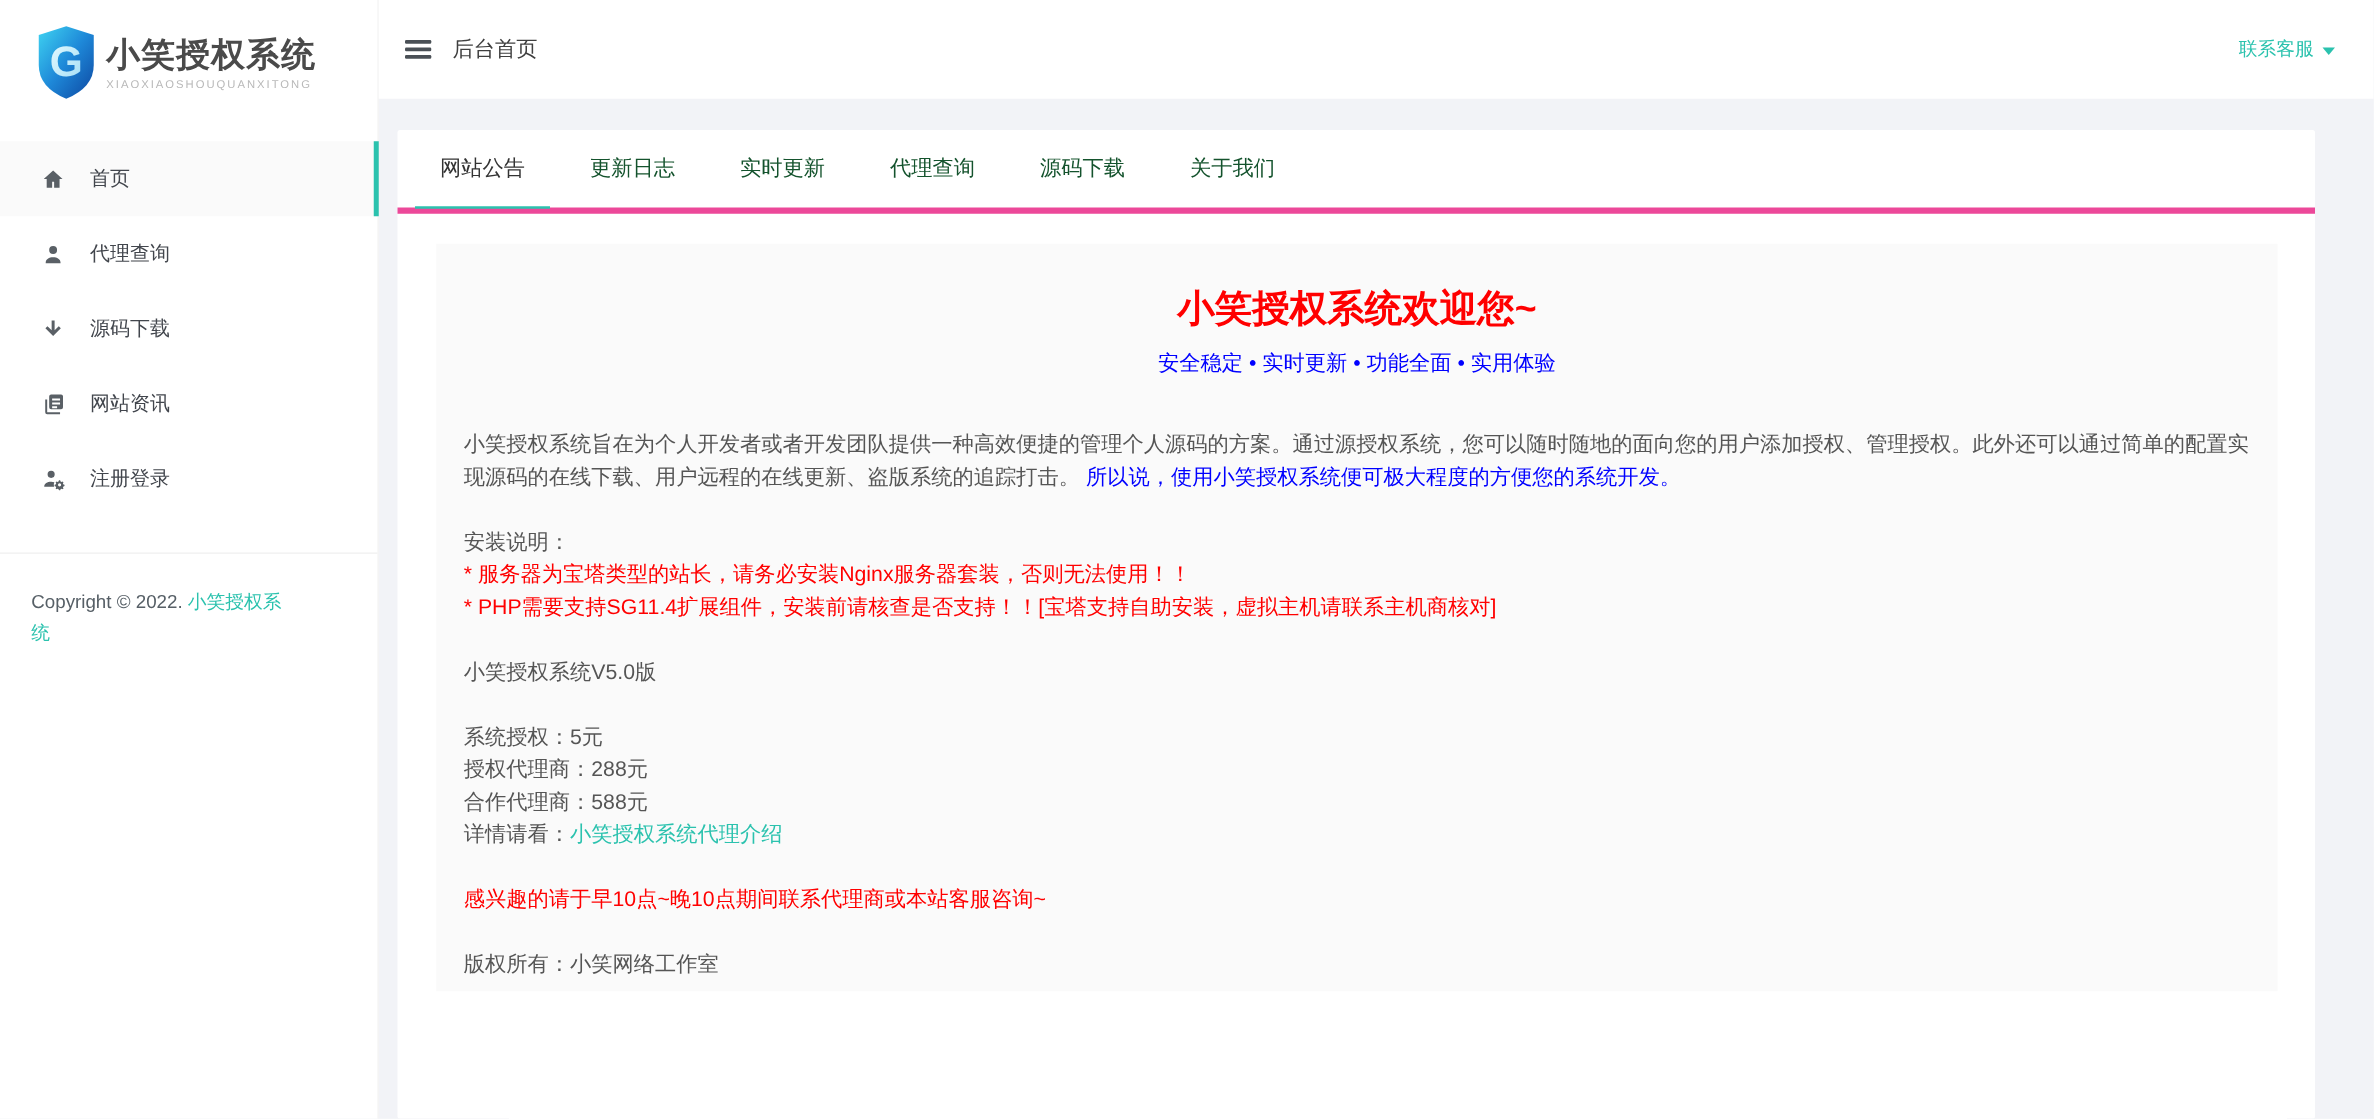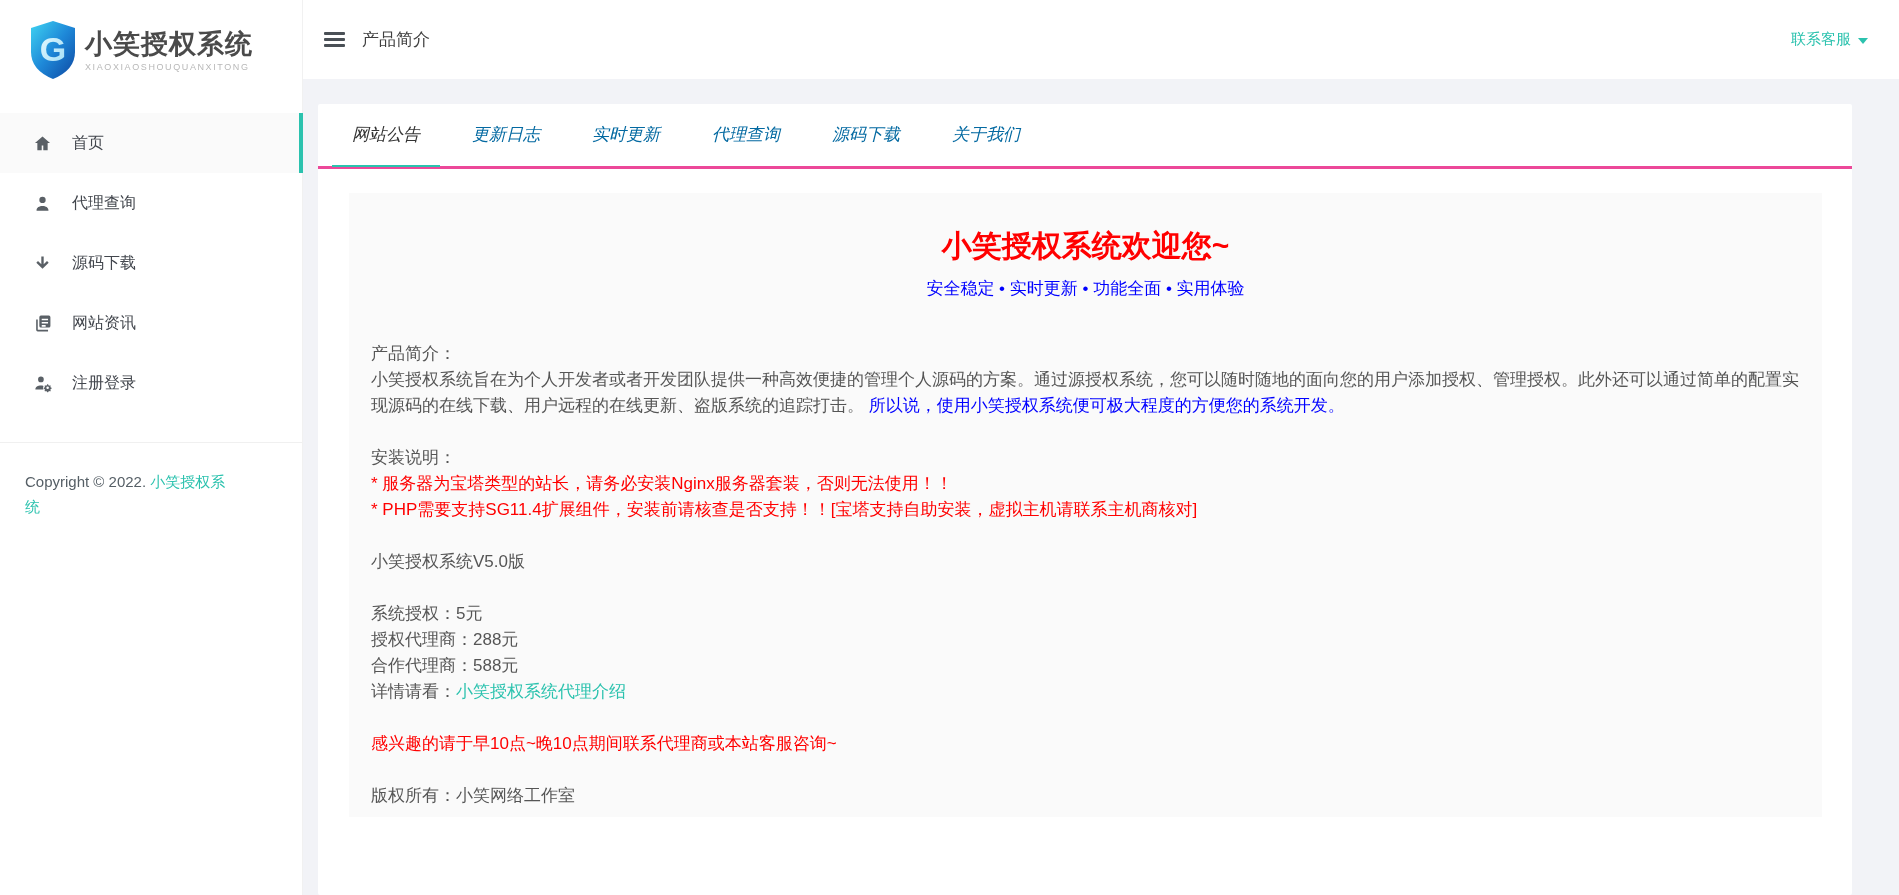--- a/index.html
+++ b/index.html
@@ -48,22 +48,22 @@
   .hamburger { width:21px; height:15px; display:flex; flex-direction:column; justify-content:space-between; cursor:pointer; margin-right:17px; }
   .hamburger span { display:block; height:3px; background:#4a5056; border-radius:1px; }
   .topbar-title { font-size:17px; color:#3f3f3f; }
   .topbar-spacer { flex:1; }
   .contact { display:flex; align-items:center; color:var(--accent); font-size:15px; cursor:pointer; }
   .caret { width:0; height:0; border-left:5px solid transparent; border-right:5px solid transparent; border-top:6px solid var(--accent); margin-left:7px; margin-top:2px; }
 
   .workspace { flex:1; padding:25px 47px 0 15px; overflow:hidden; }
   .card { background:#ffffff; border-radius:2px; min-height:100%; padding-bottom:30px; }
 
-  .tabbar { display:flex; padding:0 14px; border-bottom:3px solid #ec4899;font-style:italic; }
-  .tab { padding:19px 20px 20px; font-size:17px; color:#0369a1; cursor:pointer; position:relative; margin-right:12px; white-space:nowrap; }
+  .tabbar { display:flex; padding:0 14px; border-bottom:5px solid #ec4899; }
+  .tab { padding:19px 20px 20px; font-size:17px; color:#14532d; cursor:pointer; position:relative; margin-right:12px; white-space:nowrap; }
   .tab.active { color:#333333; }
   .tab.active::after { content:""; position:absolute; left:0; right:0; bottom:-1px; height:2px; background:var(--accent); }
 
   .panel { margin:24px 30px 0 31px; background:#fafafa; padding:36px 22px 8px; }
   .panel-title { text-align:center; font-size:30px; color:var(--red); line-height:34px; }
   .panel-subtitle { text-align:center; font-size:17px; color:var(--blue); margin-top:14px; }
   .lines { margin-top:41px; font-size:17px; line-height:26px; color:#555; }
   .line { min-height:26px; }
   .seg-normal { color:#555; }
   .seg-red { color:var(--red); }
@@ -148,21 +148,21 @@
   </aside>
 
   <div class="main">
 
     <header class="topbar">
       <div class="hamburger">
           <span></span>
           <span></span>
           <span></span>
         </div>
-      <div class="topbar-title">产品简介</div>
+      <div class="topbar-title">后台首页</div>
       <div class="topbar-spacer"></div>
       <div class="contact">
         <span>联系客服</span>
         <span class="caret"></span>
       </div>
     </header>
 
     <div class="workspace">
       <div class="card">
 
@@ -172,21 +172,20 @@
           <div class="tab">实时更新</div>
           <div class="tab">代理查询</div>
           <div class="tab">源码下载</div>
           <div class="tab">关于我们</div>
         </div>
 
         <section class="panel">
           <h1 class="panel-title">小笑授权系统欢迎您~</h1>
           <div class="panel-subtitle">安全稳定 • 实时更新 • 功能全面 • 实用体验</div>
           <div class="lines">
-              <div class="line"><span class="seg-normal">产品简介：</span></div>
               <div class="line"><span class="seg-normal">小笑授权系统旨在为个人开发者或者开发团队提供一种高效便捷的管理个人源码的方案。通过源授权系统，您可以随时随地的面向您的用户添加授权、管理授权。此外还可以通过简单的配置实现源码的在线下载、用户远程的在线更新、盗版系统的追踪打击。</span><span class="seg-blue"> 所以说，使用小笑授权系统便可极大程度的方便您的系统开发。</span></div>
               <div class="line">&nbsp;</div>
               <div class="line"><span class="seg-normal">安装说明：</span></div>
               <div class="line"><span class="seg-red">* 服务器为宝塔类型的站长，请务必安装Nginx服务器套装，否则无法使用！！</span></div>
               <div class="line"><span class="seg-red">* PHP需要支持SG11.4扩展组件，安装前请核查是否支持！！[宝塔支持自助安装，虚拟主机请联系主机商核对]</span></div>
               <div class="line">&nbsp;</div>
               <div class="line"><span class="seg-normal">小笑授权系统V5.0版</span></div>
               <div class="line">&nbsp;</div>
               <div class="line"><span class="seg-normal">系统授权：5元</span></div>
               <div class="line"><span class="seg-normal">授权代理商：288元</span></div>

